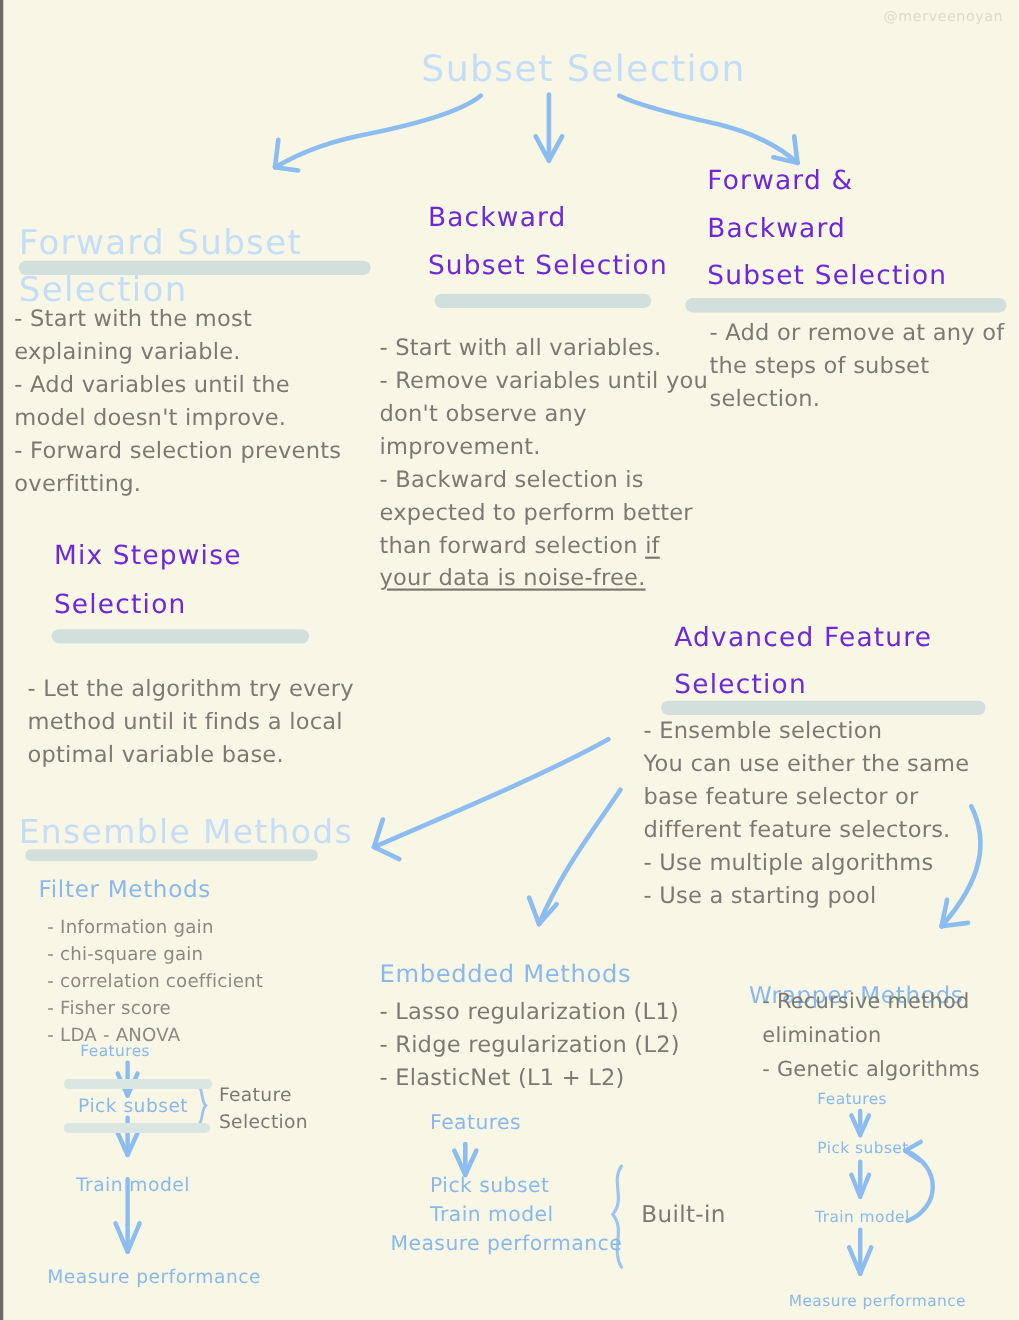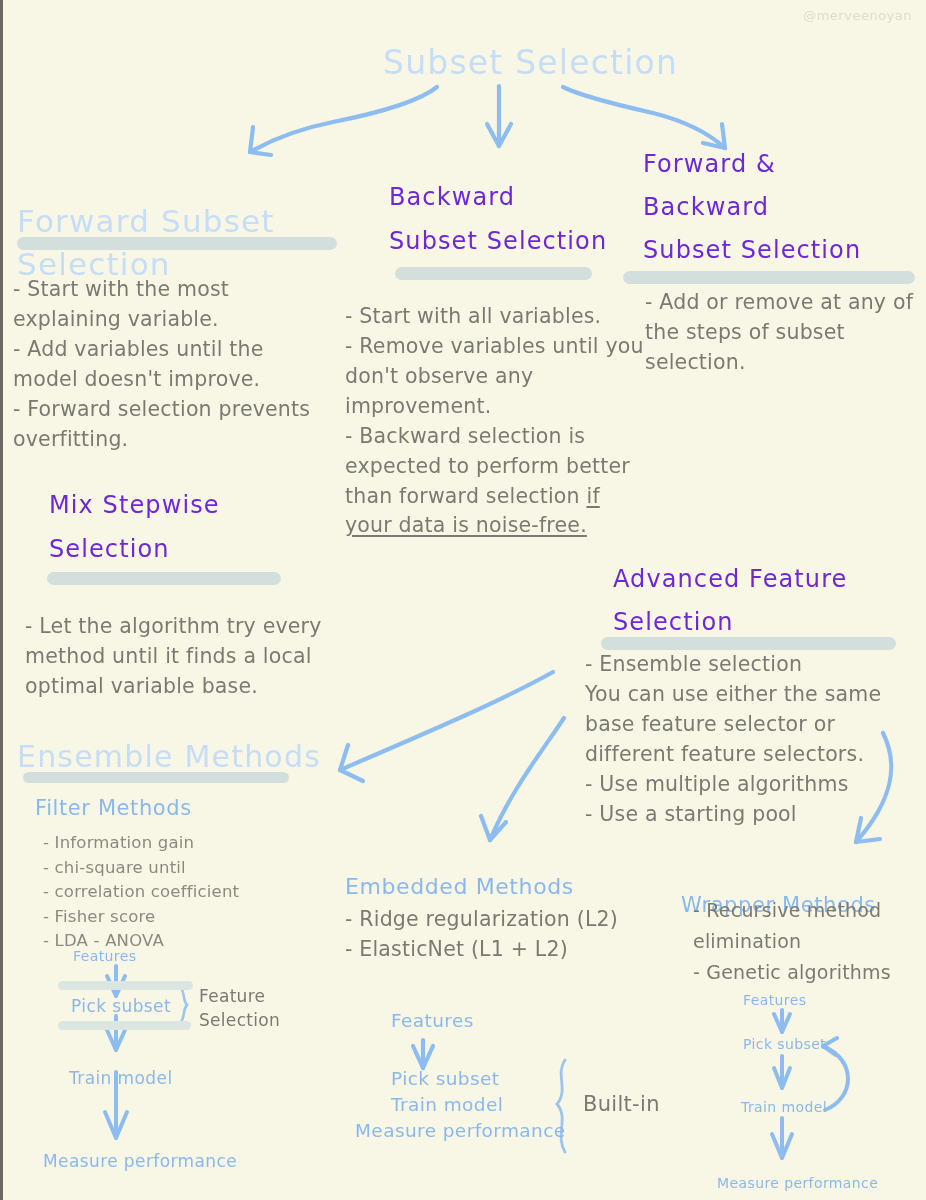--- a/index.html
+++ b/index.html
@@ -215,39 +215,40 @@
 You can use either the same base feature selector or different feature selectors.
 - Use multiple algorithms
 - Use a starting pool</div>
 
   <div class="abs h-big" style="left:14px; top:736px; font-size:30px;">Ensemble Methods</div>
   <div class="hl-bar" style="left:20px; top:772px; width:266px; height:11px;"></div>
 
   <div class="abs h-sub" style="left:32px; top:796px;">Filter Methods</div>
   <div class="abs body-sm" style="left:40px; top:831px; width:250px;">
     <div>- Information gain</div>
-    <div>- chi-square until</div>
+    <div>- chi-square gain</div>
     <div>- correlation coefficient</div>
     <div>- Fisher score</div>
     <div>- LDA - ANOVA</div>
   </div>
 
   <div class="abs flow-txt sm" style="left:70px; top:948px;">Features</div>
   <div class="mini-bar" style="left:55px; top:981px; width:135px;"></div>
   <div class="abs flow-txt" style="left:68px; top:996px;">Pick subset</div>
   <div class="mini-bar" style="left:55px; top:1021px; width:133px;"></div>
   <div class="abs flow-txt" style="left:66px; top:1068px;">Train model</div>
   <div class="abs flow-txt" style="left:40px; top:1151px;">Measure performance</div>
   <div class="abs brace-label" style="left:196px; top:984px;">
     <div>Feature</div>
     <div>Selection</div>
   </div>
 
   <div class="abs h-sub" style="left:342px; top:874px; font-size:22px;">Embedded Methods</div>
   <div class="abs body-txt" style="left:342px; top:905px; width:300px;">
+    <div>- Lasso regularization (L1)</div>
     <div>- Ridge regularization (L2)</div>
     <div>- ElasticNet (L1 + L2)</div>
   </div>
   <div class="abs flow-txt md" style="left:388px; top:1010px;">Features</div>
   <div class="abs flow-txt md" style="left:388px; top:1068px;">Pick subset</div>
   <div class="abs flow-txt md" style="left:388px; top:1094px;">Train model</div>
   <div class="abs flow-txt md" style="left:352px; top:1120px;">Measure performance</div>
   <div class="abs brace-label big" style="left:580px; top:1090px;">Built-in</div>
 
   <div class="abs h-sub" style="left:678px; top:857px; font-size:21px;margin-top:36px;">Wrapper Methods</div>

